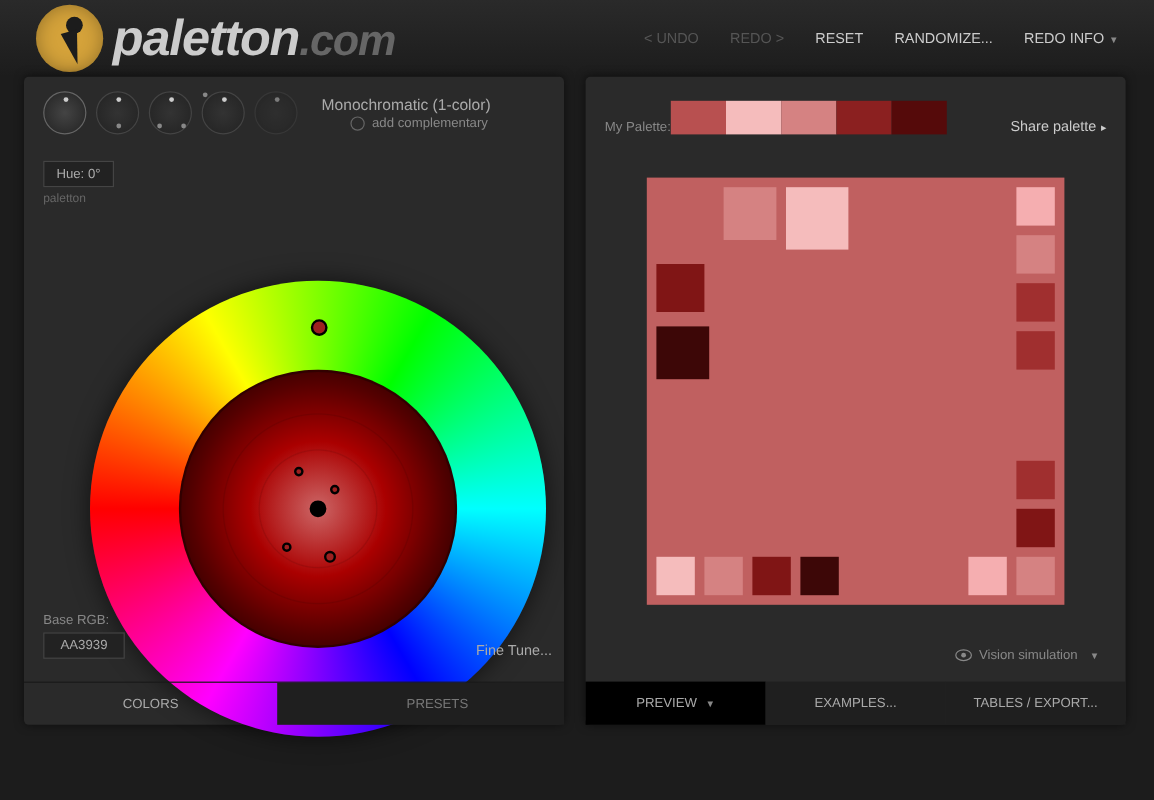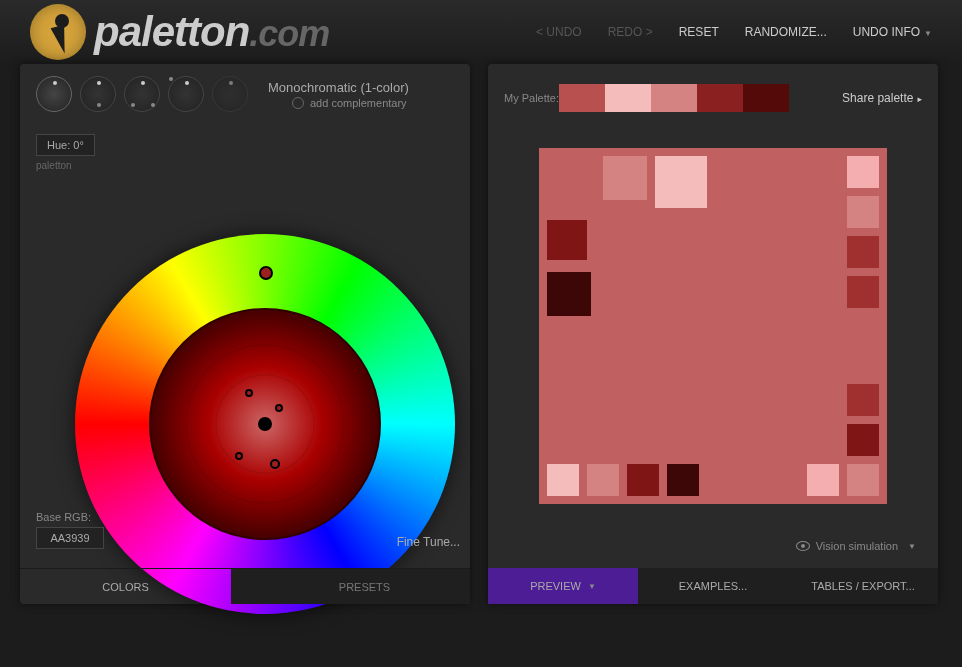--- a/index.html
+++ b/index.html
@@ -148,21 +148,21 @@
     display: flex; height: 36px; font-size: 11px;
     border-top: 1px solid #1a1a1a;
   }
   .tab {
     flex: 1; display: flex; align-items: center; justify-content: center;
     cursor: pointer; color: #aaa;
   }
   .tab.inactive { background: #1f1f1f; color: #777; padding-left: 28px; }
 
   
-  .palette-row { display: flex; align-items: center; padding: 8px 0 16px; }
+  .palette-row { display: flex; align-items: flex-end; padding: 8px 0 16px; }
   .palette-label { font-size: 11px; color: #888; }
   .palette-swatches { display: flex; width: 230px; height: 28px; }
   .palette-swatches div { flex: 1; }
   .share { font-size: 12px; color: #ccc; margin-left: auto; cursor: pointer; }
   .share .arrow { font-size: 9px; margin-left: 4px; }
 
   .preview-box {
     margin: 20px auto 0; width: 348px; height: 356px;
     position: relative;
   }
@@ -174,39 +174,39 @@
     display: flex; align-items: center; gap: 6px;
   }
   .eye-icon { width: 14px; height: 10px; border: 1px solid #888; border-radius: 50%; position: relative; }
   .eye-icon::after { content:''; position:absolute; width:4px; height:4px; background:#888; border-radius:50%; top:2px; left:4px; }
 
   .right-tabs {
     position: absolute; bottom: 0; left: 0; right: 0;
     display: flex; height: 36px; font-size: 11px;
   }
   .right-tabs .tab { background: #1f1f1f; }
-  .right-tabs .tab.active { background: #4c1d95; }
+  .right-tabs .tab.active { background: #000000; }
 </style>
 </head>
 <body>
 
 <div class="header">
   <div class="logo">
     <div class="logo-icon"></div>
     <div class="logo-text">
       <span>paletton</span><span class="tld">.com</span>
     </div>
   </div>
   <div class="top-menu">
     <span class="dim">&lt; UNDO</span>
     <span class="dim">REDO &gt;</span>
     <span class="item">RESET</span>
     <span class="item">RANDOMIZE...</span>
     <span class="item">
-      <span>UNDO INFO</span><span class="dropdown-arrow">▼</span>
+      <span>REDO INFO</span><span class="dropdown-arrow">▼</span>
     </span>
   </div>
 </div>
 
 <div class="main">
 
   <div class="panel panel-left">
     <div class="scheme-row">
       <div class="scheme-icon active"></div>
       <div class="scheme-icon s2"></div>

